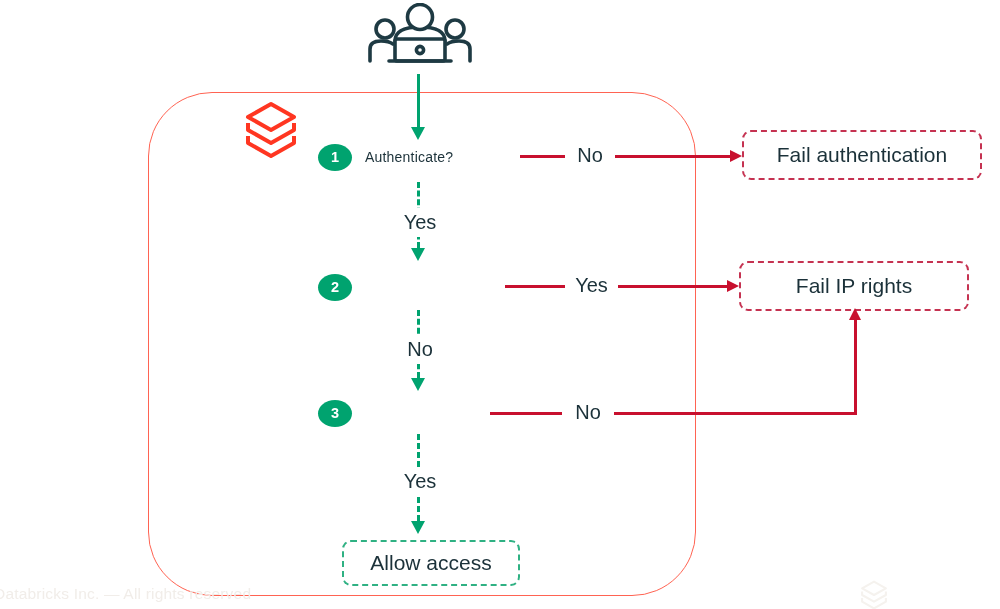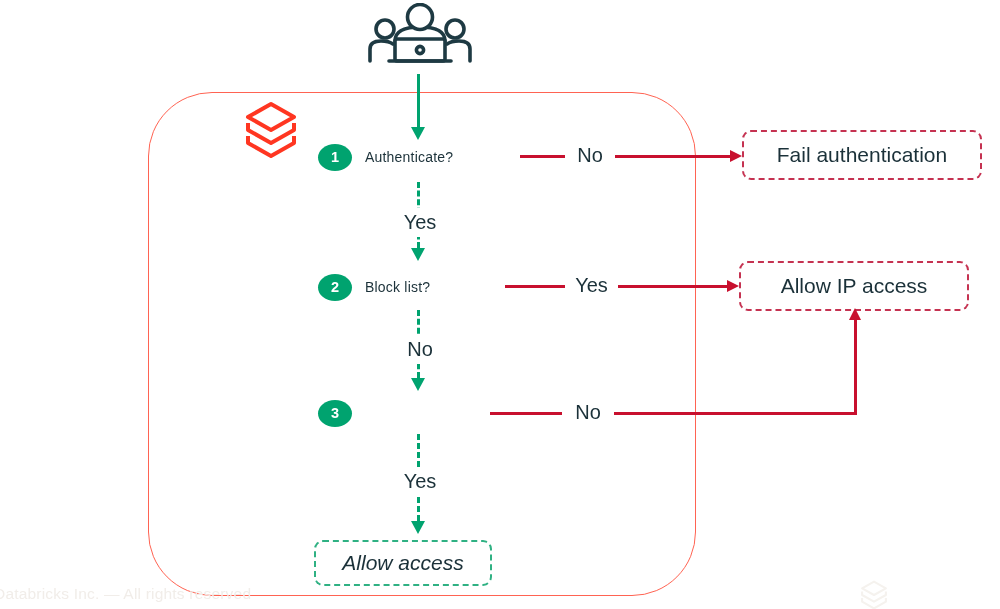--- a/index.html
+++ b/index.html
@@ -85,32 +85,31 @@
   <span>Fail authentication</span>
 </div>
 
 <div class="vgreen-dash" style="left:417px;top:182px;height:66px;">
   <span class="vlabel" style="top:26px;">Yes</span>
 </div>
 <div class="head-down" style="left:411px;top:248px;"></div>
 
 <div class="abs step" style="left:318px;top:273px;">
   <div class="badge">2</div>
-  <div class="step-label">Block list?</div>
 </div>
 
 <div class="abs" style="left:505px;top:285px;width:234px;height:3px;">
   <div class="hseg" style="left:0;width:60px;"></div>
   <span class="hlabel" style="left:60px;width:53px;">Yes</span>
   <div class="hseg" style="left:113px;width:109px;"></div>
   <div class="head-right" style="left:222px;"></div>
 </div>
 
 <div class="abs outcome fail" style="left:739px;top:261px;width:226px;height:46px;">
-  <span>Allow IP access</span>
+  <span>Fail IP rights</span>
 </div>
 
 <div class="vgreen-dash" style="left:417px;top:310px;height:68px;">
   <span class="vlabel" style="top:25px;">No</span>
 </div>
 <div class="head-down" style="left:411px;top:378px;"></div>
 
 <div class="abs step" style="left:318px;top:399px;">
   <div class="badge">3</div>
 </div>
@@ -121,21 +120,21 @@
   <div class="hseg" style="left:124px;width:243px;"></div>
 </div>
 <div class="vred" style="left:854px;top:318px;height:97px;"></div>
 <div class="head-up" style="left:849px;top:308px;"></div>
 
 <div class="vgreen-dash" style="left:417px;top:434px;height:87px;">
   <span class="vlabel" style="top:33px;">Yes</span>
 </div>
 <div class="head-down" style="left:411px;top:521px;"></div>
 
-<div class="abs outcome allow" style="left:314px;top:540px;width:174px;height:42px;font-style:italic;">
+<div class="abs outcome allow" style="left:342px;top:540px;width:174px;height:42px;">
   <span>Allow access</span>
 </div>
 
 <div class="abs footer-note" style="left:-6px;top:585px;">Databricks Inc. — All rights reserved</div>
 
 <svg class="abs" style="left:858px;top:580px;" width="32" height="30" viewBox="0 0 56 58" fill="none" stroke="#F5F2EE" stroke-width="4" stroke-linejoin="round">
   <path d="M28,3 L51,16 L28,29 L5,16 Z"></path>
   <path d="M5,22 L5,29 L28,42 L51,29 L51,22"></path>
   <path d="M5,35 L5,42 L28,55 L51,42 L51,35"></path>
 </svg>

